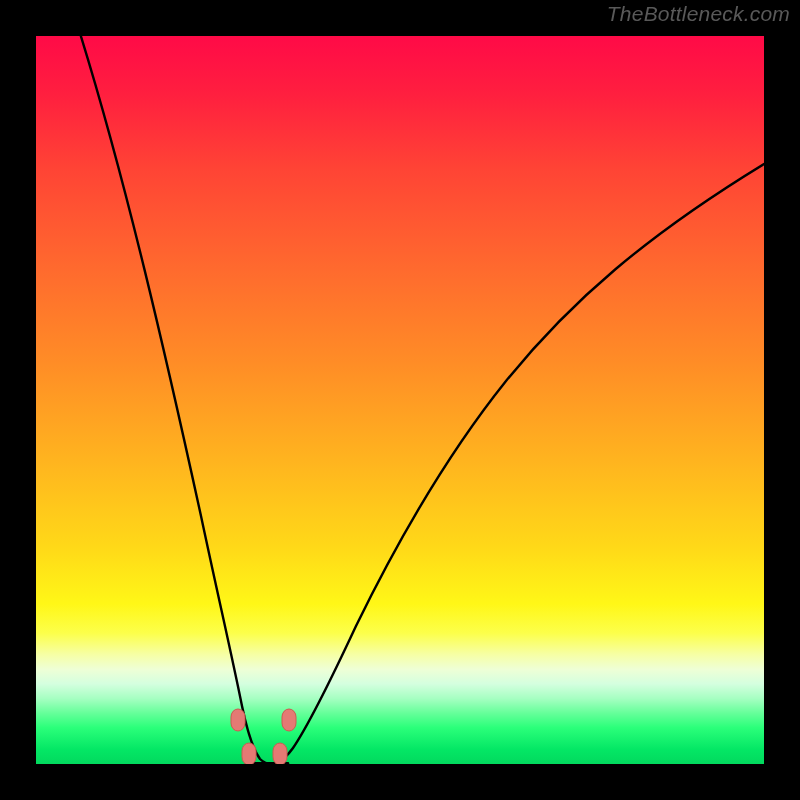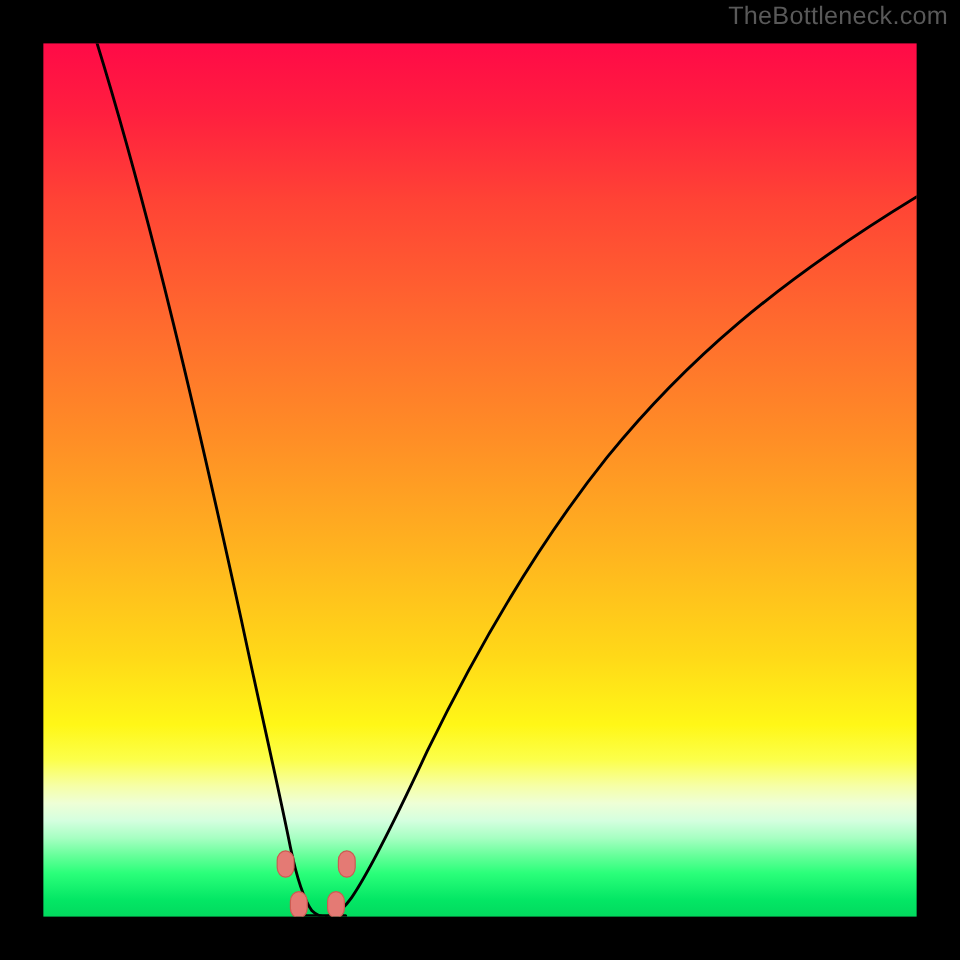--- a/index.html
+++ b/index.html
@@ -11,20 +11,21 @@
     overflow: hidden;
     font-family: Arial, Helvetica, sans-serif;
   }
   .frame {
     position: absolute;
     left: 0;
     top: 0;
     width: 800px;
     height: 716px;
     background: #000000;
+    font-style: italic;
   }
   .plot-area {
     position: absolute;
     left: 36px;
     top: 36px;
     width: 728px;
     height: 728px;
     overflow: hidden;
   }
   

